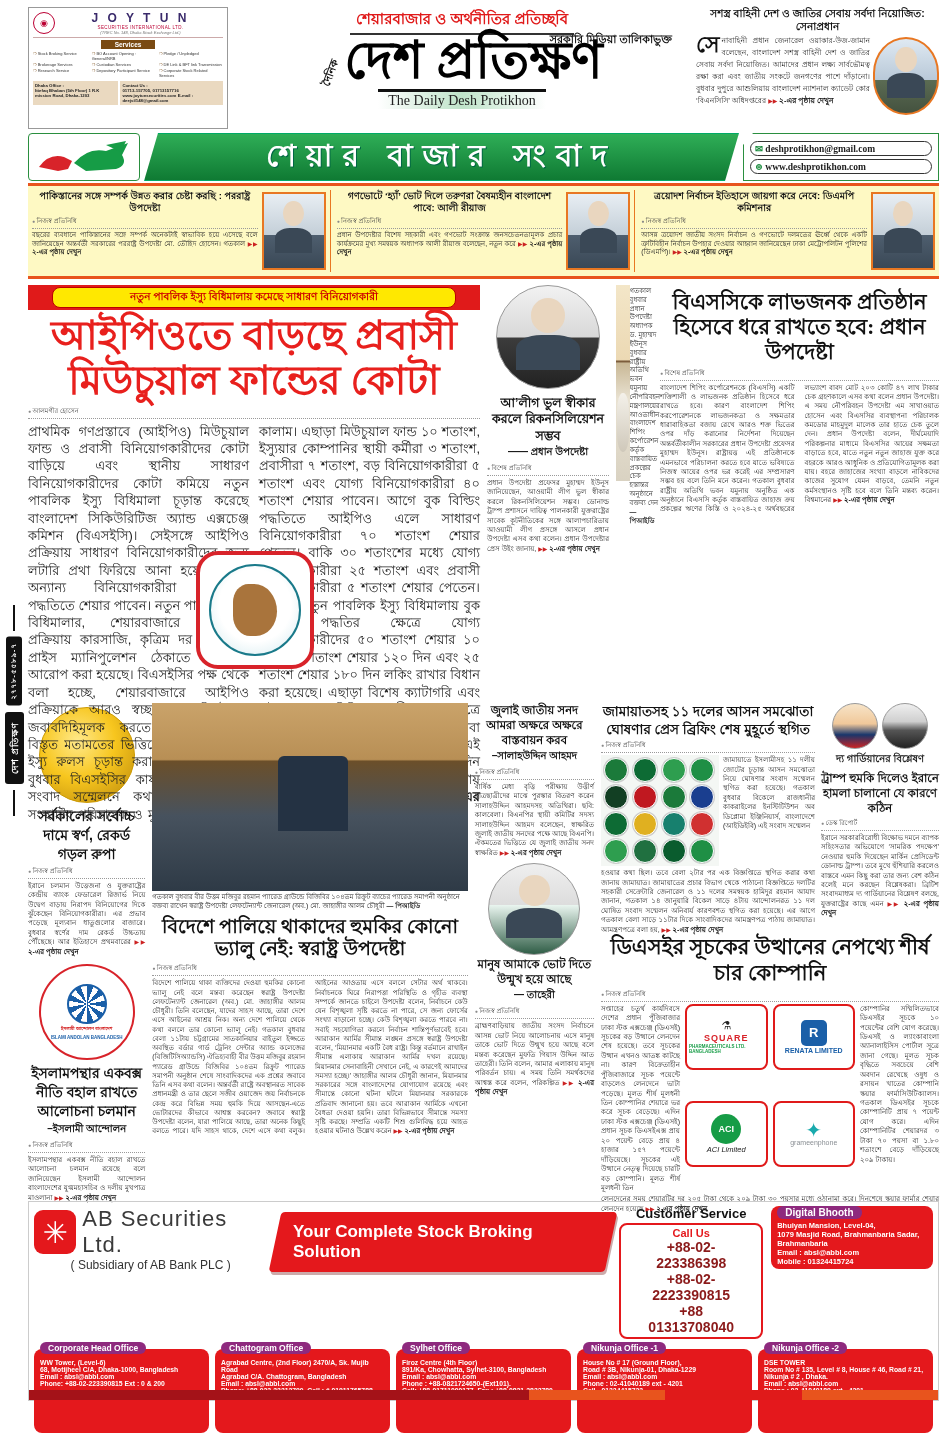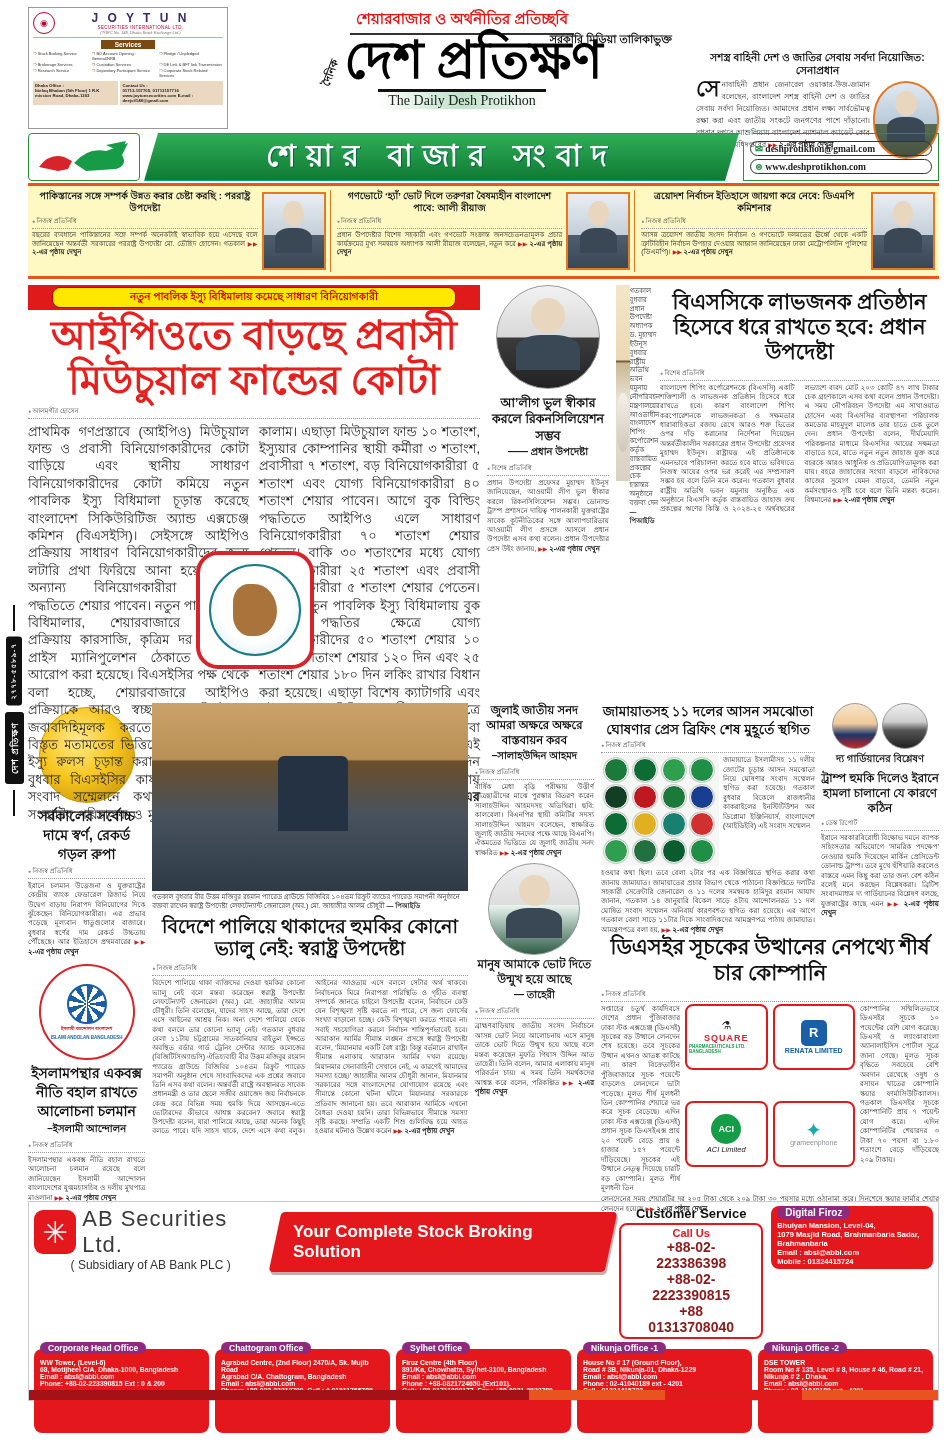--- a/index.html
+++ b/index.html
@@ -29,21 +29,21 @@
   .joytun-office { width:46%; padding:2px; font-size:4.3px; font-weight:bold; color:#222; border-right:2px solid #fff; }
   .joytun-contact { width:54%; padding:2px; font-size:4.3px; font-weight:bold; color:#222; }
   .masthead { flex:1; text-align:center; position:relative; }
   .masthead-tagline { color:#e01a1a; font-weight:bold; font-size:15px; display:inline-block; border-bottom:2px solid #333; padding:0 6px 1px; }
   .masthead-listed { font-weight:bold; font-size:11px; color:#111; position:absolute; right:18px; top:24px;}
   .masthead-title-wrap { display:flex; align-items:flex-end; justify-content:center; gap:4px; margin-top:0; }
   .masthead-daily { writing-mode:vertical-rl; transform:rotate(200deg); font-weight:bold; font-size:11px; color:#111; }
   .masthead-title { font-size:52px; font-weight:bold; color:#000; line-height:1.0; font-family:"Liberation Serif","DejaVu Serif",serif; }
   .masthead-eng { font-family:"Liberation Serif","DejaVu Serif",serif; font-size:14px; color:#222; margin-top:2px; border-top:3px solid #111; display:inline-block; padding:1px 10px 0; background:linear-gradient(90deg,#fff, #bfe3c9, #fff); }
   .army { width:243px; font-size:7.5px; }
-  .army h3 { font-size:10.5px; line-height:1.25; text-align:center; color:#111;margin-top:44px; }
+  .army h3 { font-size:10.5px; line-height:1.25; text-align:center; color:#111; }
   .army-body { margin-top:2px; text-align:justify; color:#222; position:relative; }
   .army-photo { float:right; width:66px; height:78px; border:2px solid #e87722; border-radius:50%/46%; margin:2px 0 2px 3px; background:linear-gradient(180deg,#dfe9f2 0%,#b9c9d8 55%,#5b6b53 56%,#44523f 100%); position:relative;}
   .dropcap { float:left; font-size:22px; font-weight:bold; line-height:.9; padding-right:2px; color:#111;}
   .more { font-weight:bold; color:#111; }
   .more::before { content:"▶▶ "; color:#c22; font-size:6px;}
 
   
   .banner-row { display:flex; align-items:stretch; gap:4px; margin-top:4px; height:48px; }
   .banner-logo { width:112px; border:1px solid #2a8f3f; border-radius:4px; display:flex; align-items:center; justify-content:center; background:#fff; }
   .banner-green { flex:1; background:linear-gradient(180deg,#2fae57,#0f7a33); clip-path:polygon(14px 0,100% 0,calc(100% - 14px) 100%,0 100%); display:flex; align-items:center; justify-content:center; border:1px solid #0a6; }
@@ -456,21 +456,21 @@
       <div class="ab-cs">
         <div class="ab-cs-title">Customer Service</div>
         <div class="ab-call">
           <div class="ab-call-label">Call Us</div>
           <div class="ph">+88-02-223386398</div>
           <div class="ph">+88-02-2223390815</div>
           <div class="ph">+88 01313708040</div>
         </div>
       </div>
       <div class="ab-db">
-        <div class="ab-db-title">Digital Firoz</div>
+        <div class="ab-db-title">Digital Bhooth</div>
         <div>Bhuiyan Mansion, Level-04,</div>
         <div>1079 Masjid Road, Brahmanbaria Sadar,</div>
         <div>Brahmanbaria</div>
         <div>Email : absl@abbl.com</div>
         <div>Mobile : 01324415724</div>
       </div>
     </div>
     <div class="ab-offices">
       <div class="office">
         <div class="office-title">Corporate Head Office</div>

